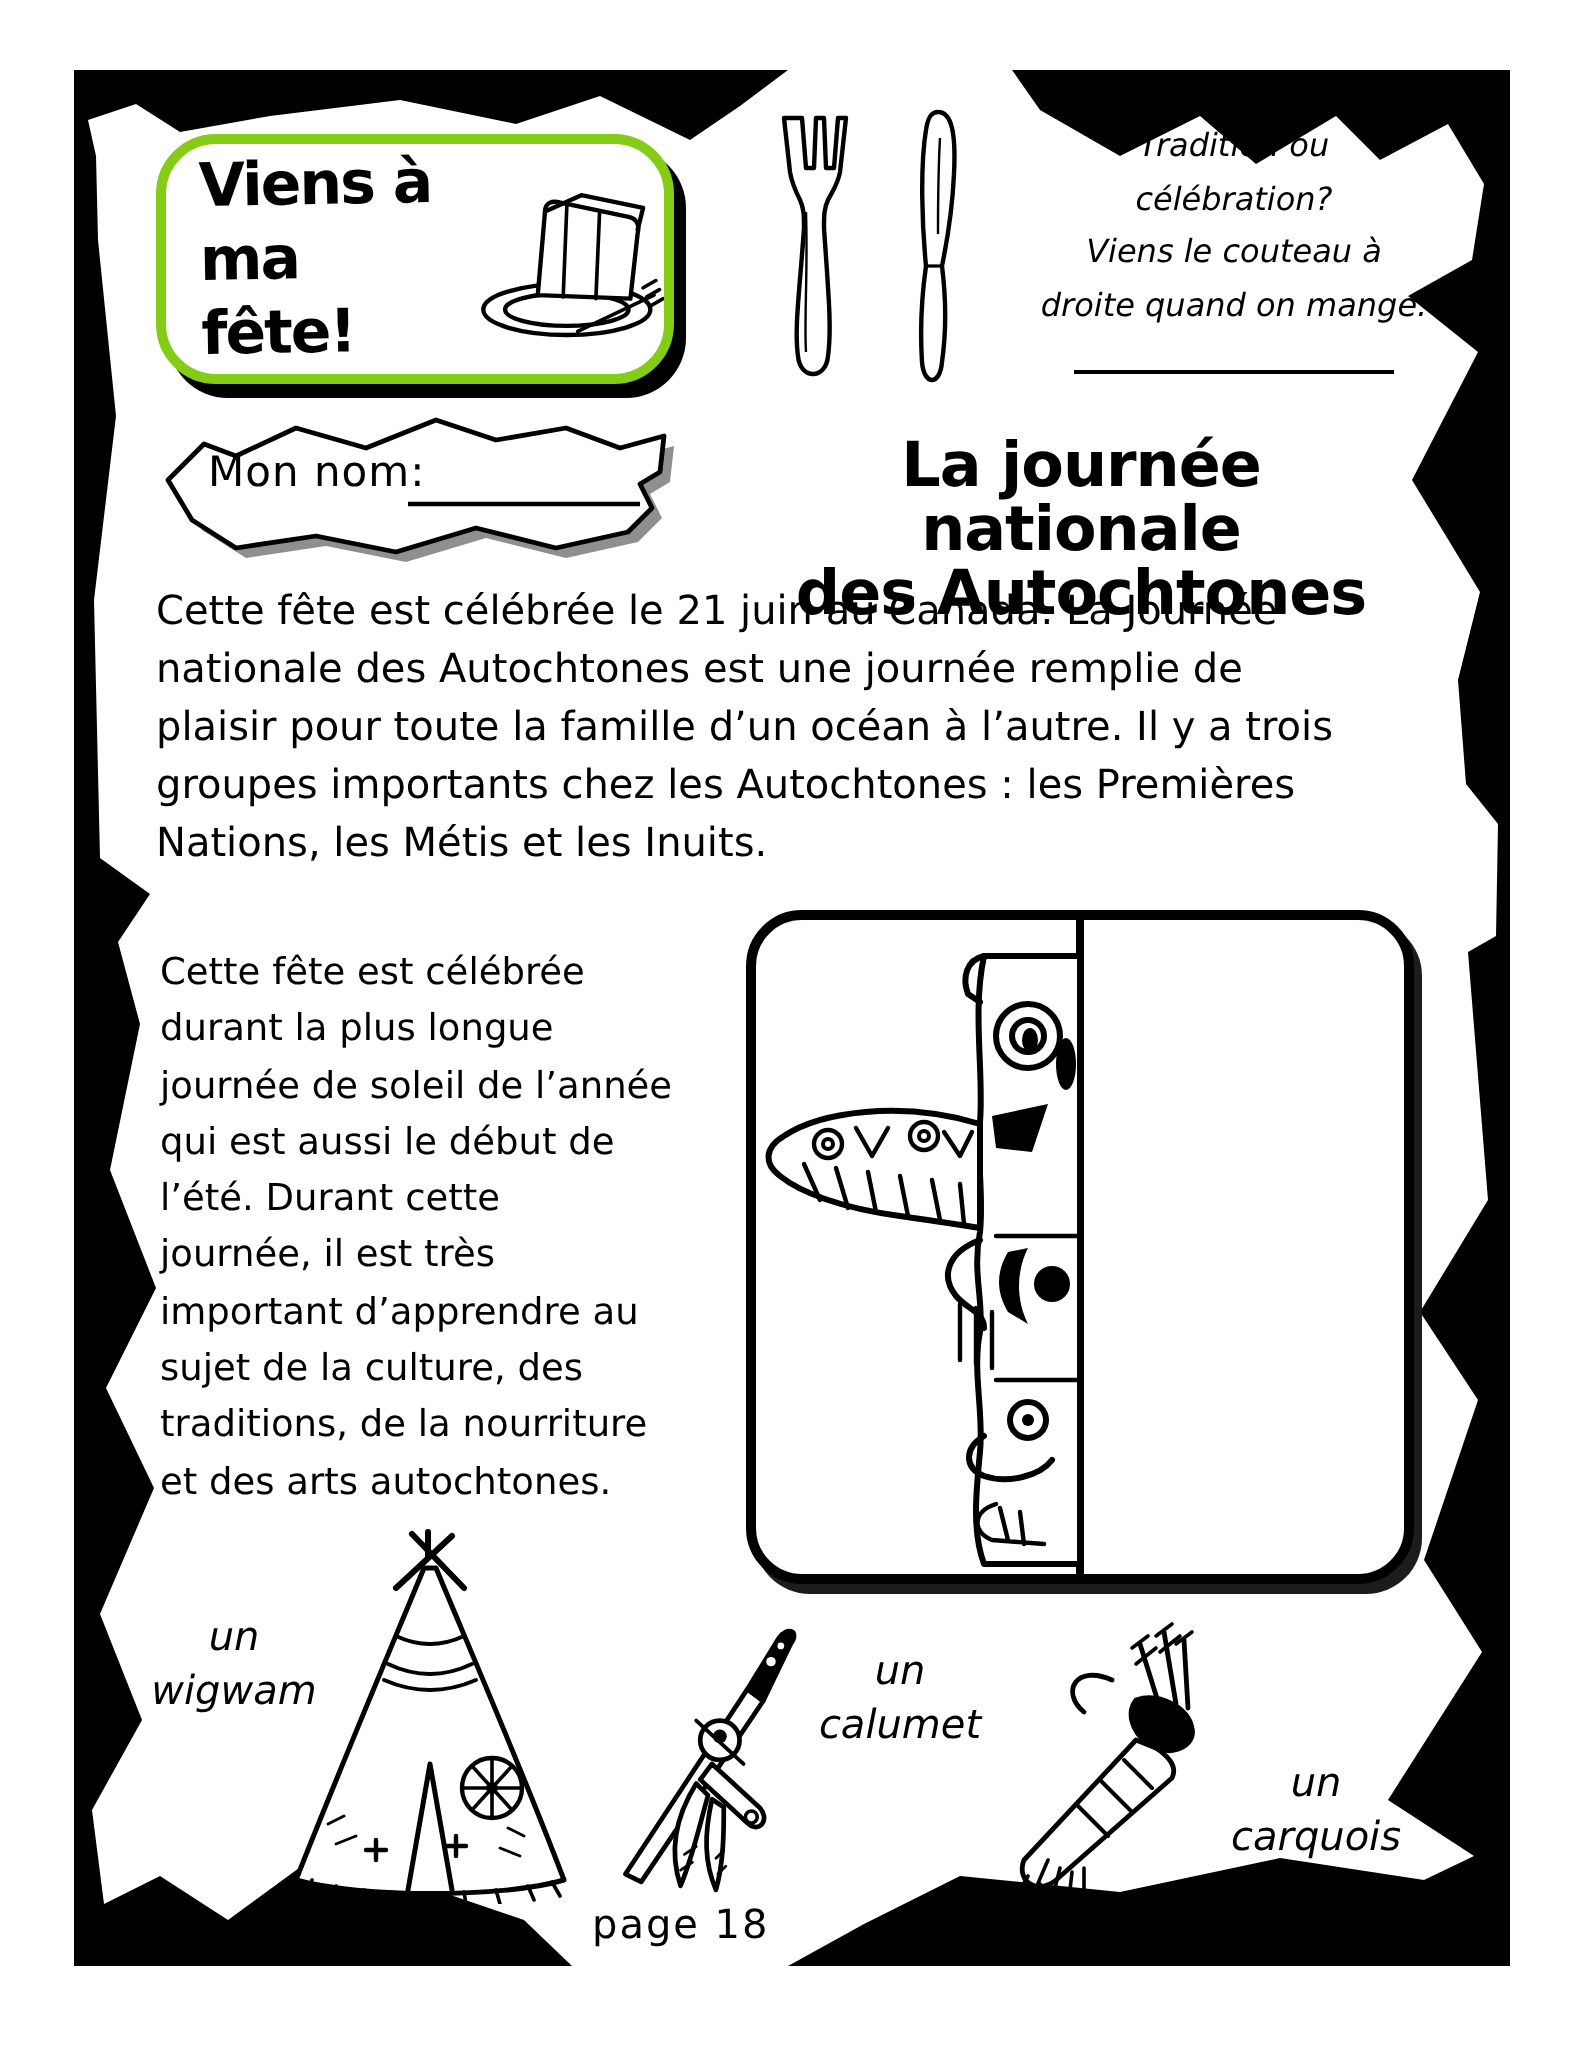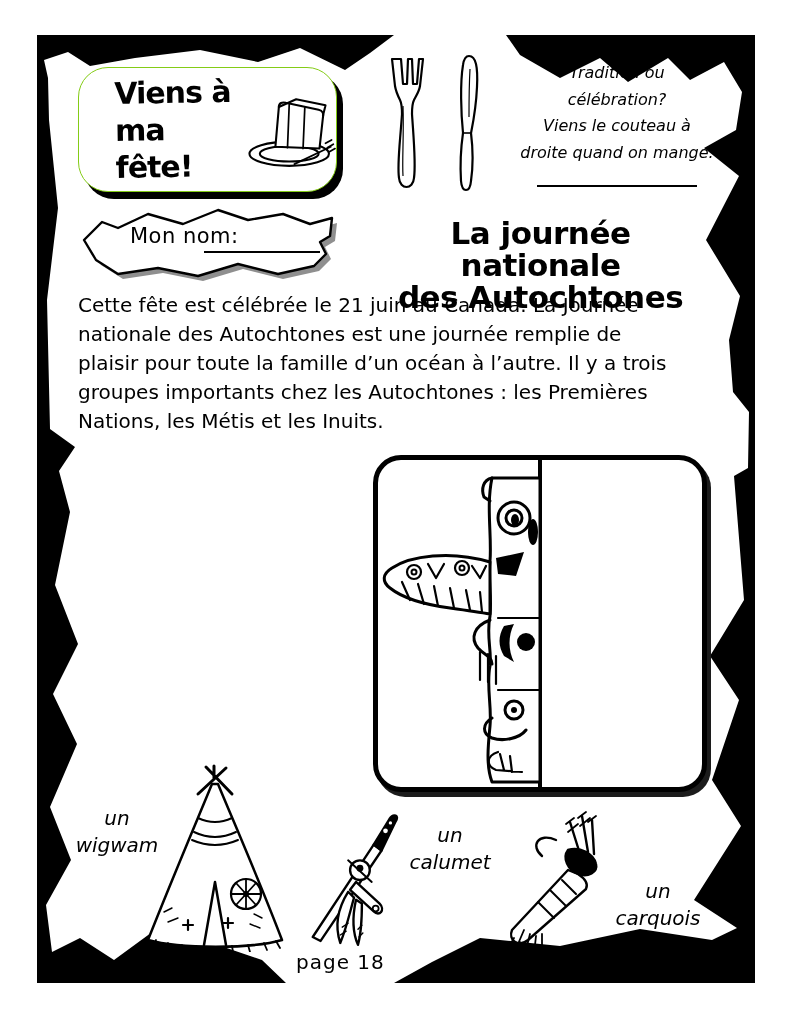--- a/index.html
+++ b/index.html
@@ -5,38 +5,38 @@
   html,body{margin:0;padding:0;background:#ffffff;}
   .page{position:relative;width:791px;height:1024px;background:#fff;overflow:hidden;
         font-family:"DejaVu Sans",sans-serif;color:#000;}
   .abs{position:absolute;}
   svg{display:block;}
   .pre{white-space:pre-line;}
   
   #frame-svg{position:absolute;left:0;top:0;z-index:0;}
   
   .invite-card{left:78px;top:67px;width:259px;height:125px;box-sizing:border-box;
-    border:1px solid #84cc16;border-radius:30px;background:#fff;box-shadow:6px 7px 0 #000;
-    display:flex;align-items:center;z-index:2;padding-left:19px;}
+    border:5px solid #84cc16;border-radius:30px;background:#fff;box-shadow:6px 7px 0 #000;
+    display:flex;align-items:center;z-index:2;}
   .invite-title{font-weight:bold;font-size:30px;line-height:37px;letter-spacing:-1px;
     padding-left:17px;transform:rotate(-1deg);}
   .invite-cake{margin-left:4px;margin-top:6px;}
   
   .fork{left:386px;top:56px;z-index:2;}
   .knife{left:448px;top:53px;z-index:2;}
   
   .tradition{left:512px;top:60px;width:210px;text-align:center;font-style:italic;
     font-size:16px;line-height:26.5px;z-index:2;}
   .answer-line{left:537px;top:185px;width:160px;height:0;border-top:2px solid #000;z-index:2;}
   
   .main-title{left:393px;top:197px;width:295px;text-align:center;font-weight:bold;
     font-size:31px;line-height:32px;letter-spacing:-0.5px;z-index:2;margin-top:20px;}
   
   .name-banner{left:78px;top:202px;width:272px;height:90px;z-index:2;}
-  .name-label{left:104px;top:224px;font-size:21px;letter-spacing:0.5px;z-index:3;margin-left:26px;}
+  .name-label{left:104px;top:224px;font-size:21px;letter-spacing:0.5px;z-index:3;}
   
   .intro-para{left:78px;top:291px;width:608px;font-size:20px;line-height:29px;z-index:2;}
   .body-para{left:80px;top:473px;width:305px;font-size:18.5px;line-height:28.3px;z-index:2;}
   
   .totem-box{left:373px;top:455px;width:334px;height:337px;box-sizing:border-box;
     border:5px solid #000;border-radius:28px;background:#fff;box-shadow:4px 5px 0 #1c1c1c;z-index:2;}
   .symmetry-line{position:absolute;left:calc(50% - 2px);top:0;bottom:0;width:4px;background:#000;}
   .totem-art{position:absolute;left:2px;top:6px;}
   
   .item-label{font-style:italic;font-size:20px;line-height:27px;text-align:center;z-index:2;}
@@ -112,20 +112,30 @@
     </svg>
     <span class="abs name-label" style="left:26px;top:22px;">Mon  nom:</span>
   </div>
 
   <div class="abs intro-para pre">Cette fête est célébrée le 21 juin au Canada. La Journée
 nationale des Autochtones est une journée remplie de
 plaisir pour toute la famille d’un océan à l’autre. Il y a trois
 groupes importants chez les Autochtones : les Premières
 Nations, les Métis et les Inuits.</div>
 
+  <div class="abs body-para pre">Cette fête est célébrée
+durant la plus longue
+journée de soleil de l’année
+qui est aussi le début de
+l’été. Durant cette
+journée, il est très
+important d’apprendre au
+sujet de la culture, des
+traditions, de la nourriture
+et des arts autochtones.</div>
 
   <div class="abs totem-box">
     <div class="symmetry-line"></div>
     <svg class="totem-art" width="162" height="320" viewBox="0 0 162 320" fill="#fff" stroke="#000" stroke-width="3" stroke-linejoin="round" stroke-linecap="round">
       <path d="M112,12 L160,12 L160,316 L112,316 C106,300 108,280 110,260
                C112,240 106,220 110,200 C112,185 106,170 110,150
                C112,130 108,112 110,95 C112,70 106,40 112,12 Z"></path>
       <path d="M112,12 C103,14 101,23 104,31 L110,35" fill="none"></path>
       <circle cx="134" cy="52" r="16"></circle>
       <circle cx="134" cy="52" r="8"></circle>

